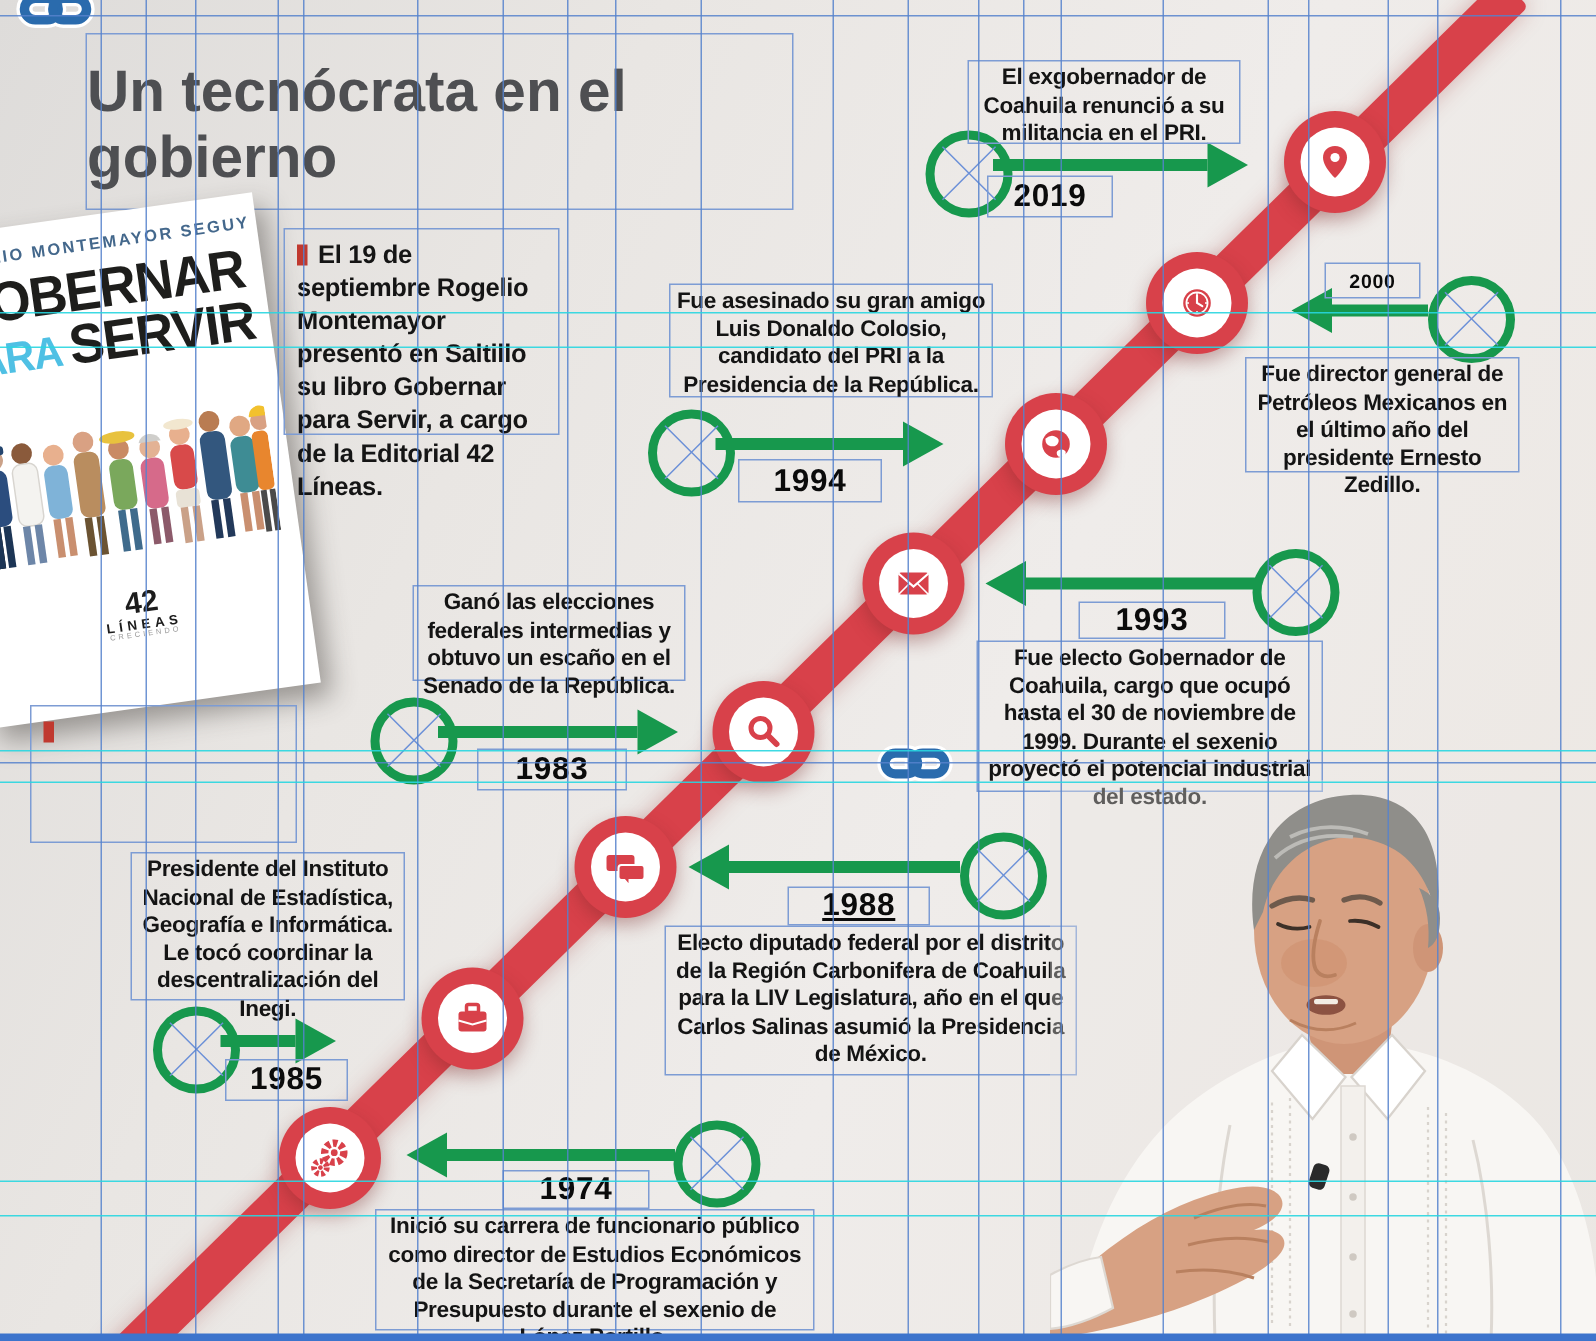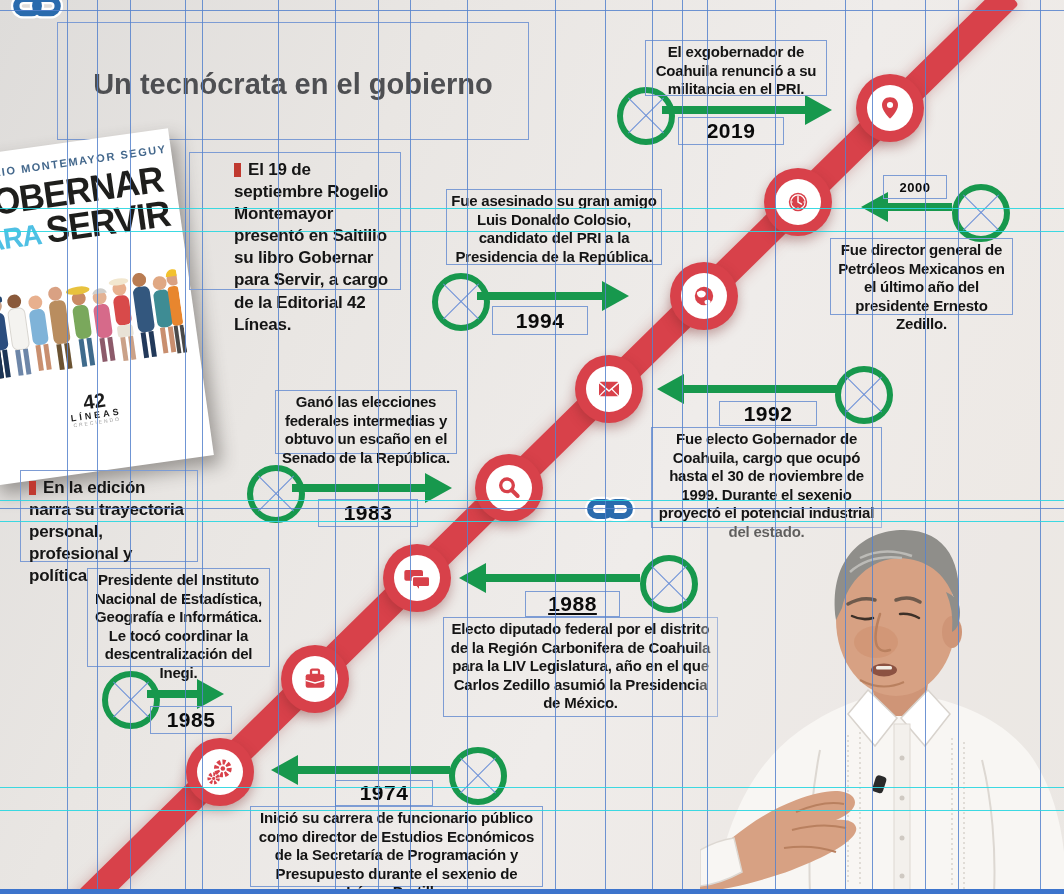--- a/index.html
+++ b/index.html
@@ -21,21 +21,21 @@
   .ring::before{transform:rotate(45deg);}
   .ring::after{transform:rotate(-45deg);}
   .arrow{position:absolute;height:8px;background:#17984d;}
   .arrow.right::after{content:"";position:absolute;right:-27px;top:-11px;width:0;height:0;
       border-left:27px solid #17984d;border-top:15px solid transparent;border-bottom:15px solid transparent;}
   .arrow.left::before{content:"";position:absolute;left:-27px;top:-11px;width:0;height:0;
       border-right:27px solid #17984d;border-top:15px solid transparent;border-bottom:15px solid transparent;}
   
   .titlebox{left:57px;top:22px;width:472px;height:118px;display:flex;flex-direction:column;align-items:center;justify-content:center;}
   .title{font-size:58px;font-weight:800;color:#545559;letter-spacing:0px;line-height:1;}
-  .subtitle{font-size:29px;font-weight:700;color:#4e4f52;margin-top:6px;}
+  .subtitle{font-size:39px;font-weight:700;color:#4e4f52;margin-top:6px;}
   
   .note{font-size:17px;font-weight:700;color:#151515;line-height:1.3;padding:6px 8px;letter-spacing:-0.2px;}
   .bullet{display:inline-block;width:7px;height:14px;background:#c0392f;margin-right:7px;vertical-align:-2px;}
   
   .vg{position:absolute;top:0;bottom:0;width:1px;background:rgba(86,130,205,.85);z-index:60;}
   .hgb{position:absolute;left:0;right:0;height:1px;background:rgba(86,130,205,.85);z-index:60;}
   .hgc{position:absolute;left:0;right:0;height:1px;background:rgba(40,214,224,.9);z-index:60;}
   .botbar{position:absolute;left:0;right:0;top:889px;height:5px;background:#3d74cc;z-index:61;}
   
   .book{position:absolute;left:-30px;top:142px;width:222px;height:330px;background:#ffffff;
@@ -167,25 +167,25 @@
           <rect x="196" y="87" width="4" height="28" fill="#4a4a4a"></rect>
       </g>
     </svg>
     <div class="bk-pub">
       <div class="n42">42</div>
       <div class="lineas">LÍNEAS</div>
       <div class="tag">CRECIENDO</div>
     </div>
   </div>
 
-  <div class="frame" style="left:189px;top:152px;width:212px;height:138px;z-index:22;padding-left:36px;">
+  <div class="frame" style="left:189px;top:152px;width:184px;height:138px;z-index:22;">
     <div class="note"><span class="bullet"></span><span>El 19 de septiembre Rogelio Montemayor presentó en Saltillo su libro Gobernar para Servir, a cargo de la Editorial 42 Líneas.</span></div>
   </div>
   <div class="frame" style="left:20px;top:470px;width:178px;height:92px;z-index:22;">
-    <div class="note"><span class="bullet"></span><span>En la edición narra su trayectoria personal, profesional y política</span></div>
+    <div class="note"><span class="bullet"></span></div>
   </div>
 
   <div class="node" style="left:186px;top:738px;">
       <div class="inner">
     <svg width="34" height="34" viewBox="0 0 48 48">
       <g fill="none" stroke="#d8414a">
             <circle cx="28" cy="19" r="9" stroke-width="7" stroke-dasharray="4.2 2.6"></circle>
             <circle cx="28" cy="19" r="3.2" fill="#d8414a" stroke="none"></circle>
       <circle cx="15" cy="33" r="6" stroke-width="5.5" stroke-dasharray="3.2 2.2"></circle>
             <circle cx="15" cy="33" r="2.2" fill="#d8414a" stroke="none"></circle>
@@ -266,45 +266,45 @@
   <div class="frame cap" style="left:250px;top:806px;width:293px;height:81px;">Inició su carrera de funcionario público como director de Estudios Económicos de la Secretaría de Programación y Presupuesto durante el sexenio de López Portillo.</div>
 
   <div class="ring" style="left:102px;top:671px;"></div>
   <div class="arrow right" style="left:147px;top:690px;width:50px;"></div>
   <div class="frame yearbox" style="left:150px;top:706px;width:82px;height:28px;">1985</div>
   <div class="frame cap" style="left:87px;top:568px;width:183px;height:99px;">Presidente del Instituto Nacional de Estadística, Geografía e Informática. Le tocó coordinar la descentralización del Inegi.</div>
 
   <div class="ring" style="left:640px;top:555px;"></div>
   <div class="arrow left" style="left:486px;top:574px;width:154px;"></div>
   <div class="frame yearbox" style="left:525px;top:591px;width:95px;height:26px;text-decoration:underline;">1988</div>
-  <div class="frame cap" style="left:443px;top:617px;width:275px;height:100px;">Electo diputado federal por el distrito de la Región Carbonifera de Coahuila para la LIV Legislatura, año en el que Carlos Zedillo asumió la Presidencia de México.</div>
+  <div class="frame cap" style="left:443px;top:617px;width:275px;height:100px;">Electo diputado federal por el distrito de la Región Carbonifera de Coahuila para la LIV Legislatura, año en el que Carlos Salinas asumió la Presidencia de México.</div>
 
   <div class="ring" style="left:247px;top:465px;"></div>
   <div class="arrow right" style="left:292px;top:484px;width:133px;"></div>
   <div class="frame yearbox" style="left:318px;top:499px;width:100px;height:28px;">1983</div>
   <div class="frame cap" style="left:275px;top:390px;width:182px;height:64px;">Ganó las elecciones federales intermedias y obtuvo un escaño en el Senado de la República.</div>
 
   <div class="ring" style="left:835px;top:366px;"></div>
   <div class="arrow left" style="left:684px;top:385px;width:154px;"></div>
-  <div class="frame yearbox" style="left:719px;top:401px;width:98px;height:25px;">1992</div>
+  <div class="frame yearbox" style="left:719px;top:401px;width:98px;height:25px;">1993</div>
   <div class="frame cap" style="left:651px;top:427px;width:231px;height:101px;">Fue electo Gobernador de Coahuila, cargo que ocupó hasta el 30 de noviembre de 1999. Durante el sexenio proyectó el potencial industrial del estado.</div>
 
   <div class="ring" style="left:432px;top:273px;"></div>
   <div class="arrow right" style="left:477px;top:292px;width:125px;"></div>
   <div class="frame yearbox" style="left:492px;top:306px;width:96px;height:29px;">1994</div>
   <div class="frame cap" style="left:446px;top:189px;width:216px;height:76px;">Fue asesinado su gran amigo Luis Donaldo Colosio, candidato del PRI a la Presidencia de la República.</div>
 
   <div class="ring" style="left:952px;top:184px;"></div>
   <div class="arrow left" style="left:888px;top:203px;width:64px;"></div>
   <div class="frame yearbox" style="left:883px;top:175px;width:64px;height:24px;font-size:13px;">2000</div>
   <div class="frame cap" style="left:830px;top:238px;width:183px;height:77px;">Fue director general de Petróleos Mexicanos en el último año del presidente Ernesto Zedillo.</div>
 
   <div class="ring" style="left:617px;top:87px;"></div>
   <div class="arrow right" style="left:662px;top:106px;width:143px;"></div>
-  <div class="frame yearbox" style="left:678px;top:117px;width:106px;height:28px;">2019</div>
+  <div class="frame yearbox" style="left:658px;top:117px;width:84px;height:28px;">2019</div>
   <div class="frame cap" style="left:645px;top:40px;width:182px;height:56px;">El exgobernador de Coahuila renunció a su militancia en el PRI.</div>
 
   <svg class="portrait" viewBox="0 0 364 374">
     <rect x="0" y="0" width="364" height="374" fill="#ece8e4" opacity="0.35"></rect>
 
     <path d="M14 374 C 26 298 54 244 98 212 C 130 189 158 179 178 175 L 198 196 L 216 175 C 260 181 302 200 328 232 C 348 258 360 294 364 332 L 364 374 Z" fill="#f8f6f3"></path>
     <path d="M120 230 C 112 270 108 320 110 374 M 282 240 C 292 280 296 330 294 374" stroke="#ddd8d2" stroke-width="2" fill="none"></path>
     <path d="M148 215 v150 M 160 212 v155 M 252 218 v150 M 264 222 v148" stroke="#d8d3cd" stroke-width="1.5" stroke-dasharray="2 3" fill="none"></path>
 
     <path d="M168 146 L 230 146 L 224 196 L 178 196 Z" fill="#cf9577"></path>

